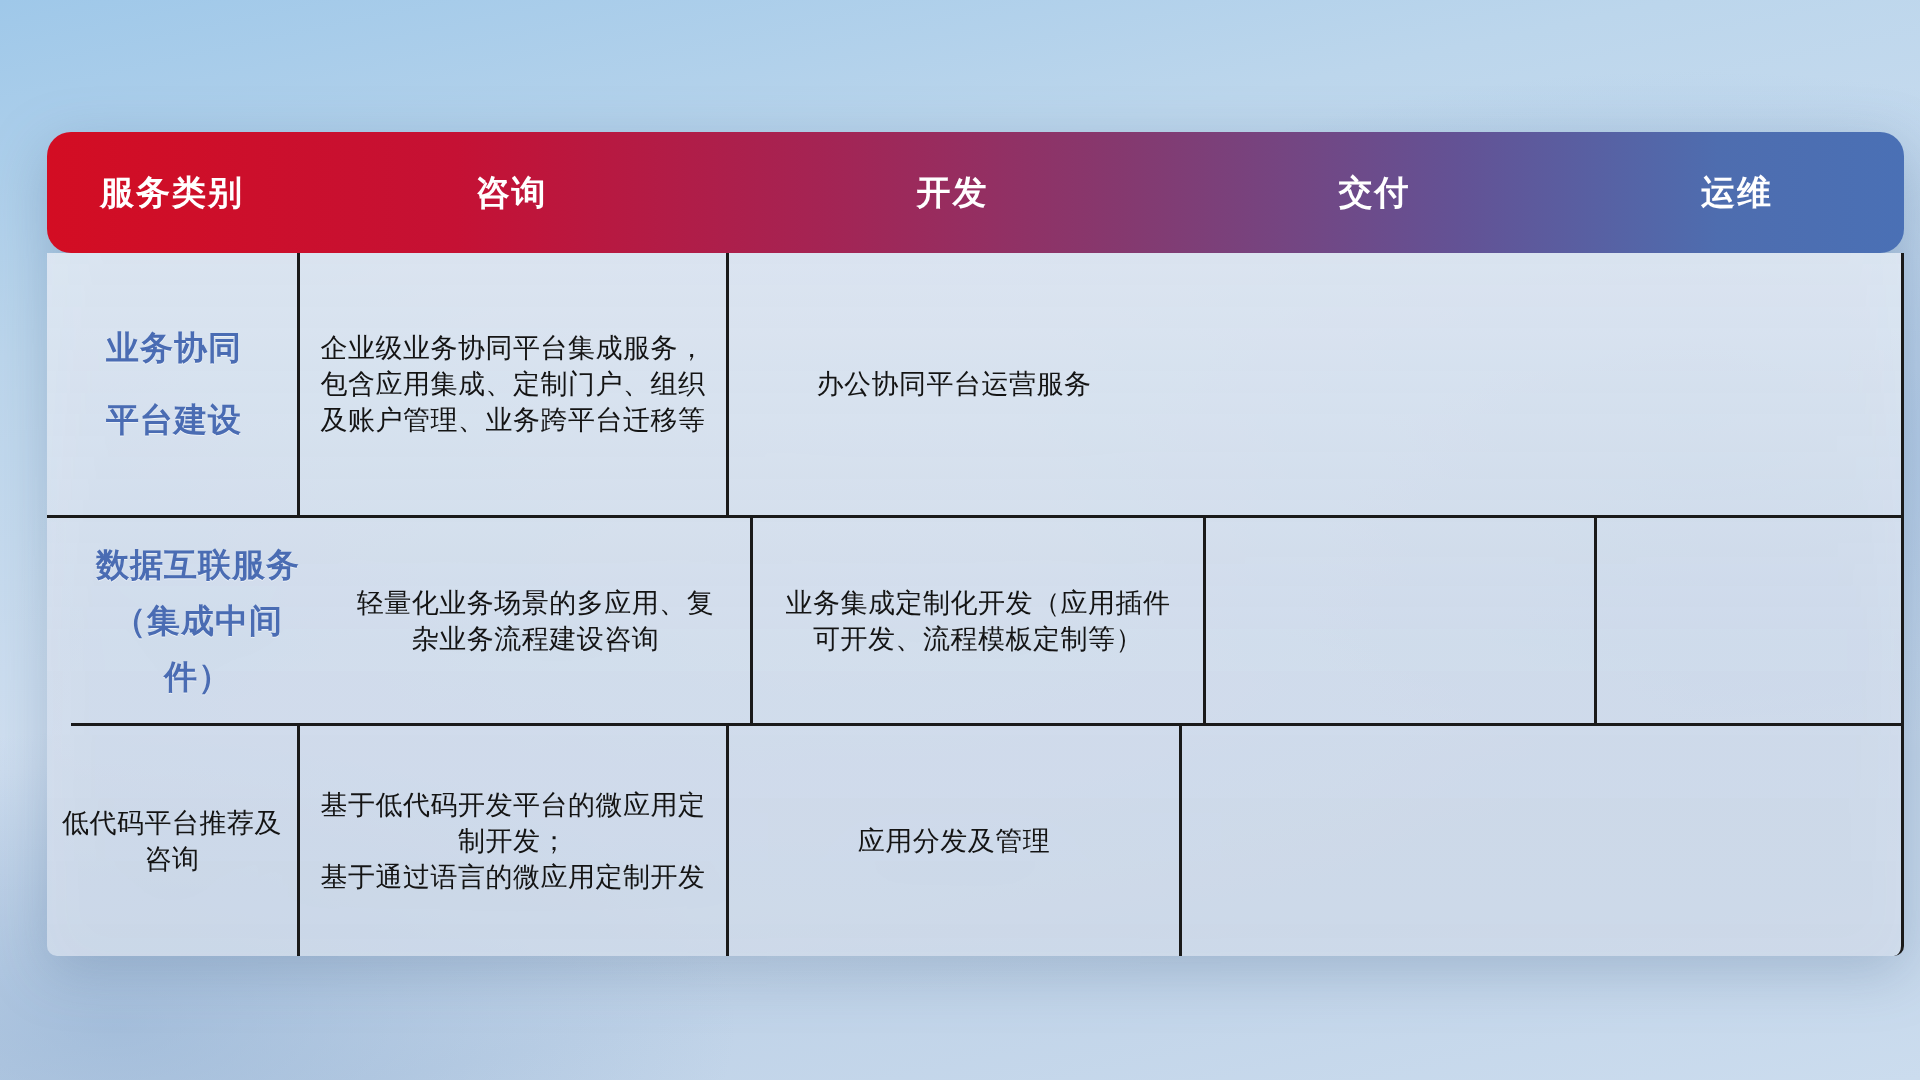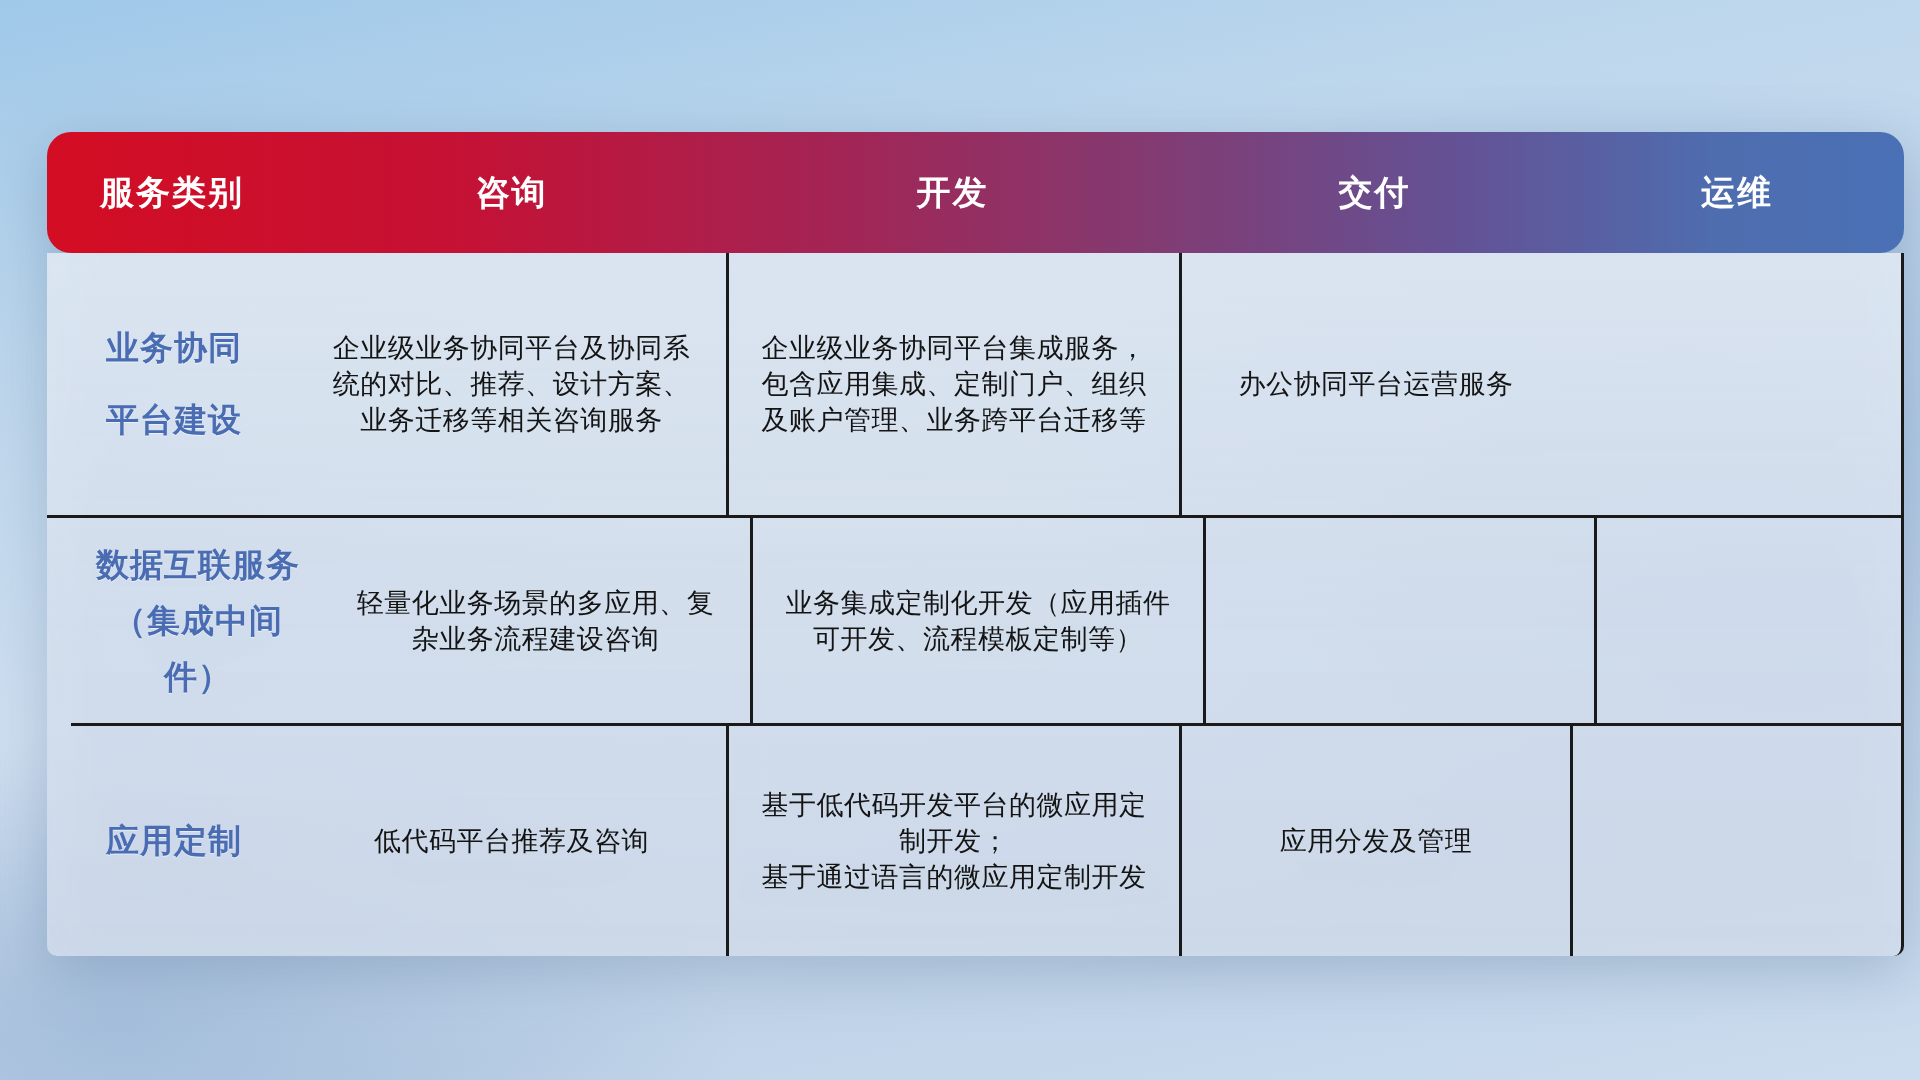--- a/index.html
+++ b/index.html
@@ -74,42 +74,38 @@
     <div class="th">开发</div>
     <div class="th">交付</div>
     <div class="th">运维</div>
   </div>
 
   <div class="tbody">
 
     <div class="trow r1">
       <div class="td cat">业务协同
 平台建设</div>
-      <div class="td">企业级业务协同平台及协同系
-统的对比、推荐、设计方案、
-业务迁移等相关咨询服务</div>
       <div class="td divider">企业级业务协同平台集成服务，
 包含应用集成、定制门户、组织
 及账户管理、业务跨平台迁移等</div>
       <div class="td divider">办公协同平台运营服务</div>
     </div>
 
     <div class="trow r2">
       <div class="td cat">数据互联服务
 （集成中间件）</div>
       <div class="td">轻量化业务场景的多应用、复
 杂业务流程建设咨询</div>
       <div class="td divider">业务集成定制化开发（应用插件
 可开发、流程模板定制等）</div>
       <div class="td divider"></div>
       <div class="td divider"></div>
     </div>
 
     <div class="trow r3">
-      <div class="td cat">应用定制</div>
       <div class="td">低代码平台推荐及咨询</div>
       <div class="td divider">基于低代码开发平台的微应用定
 制开发；
 基于通过语言的微应用定制开发</div>
       <div class="td divider">应用分发及管理</div>
       <div class="td divider"></div>
     </div>
 
   </div>
 </div>

